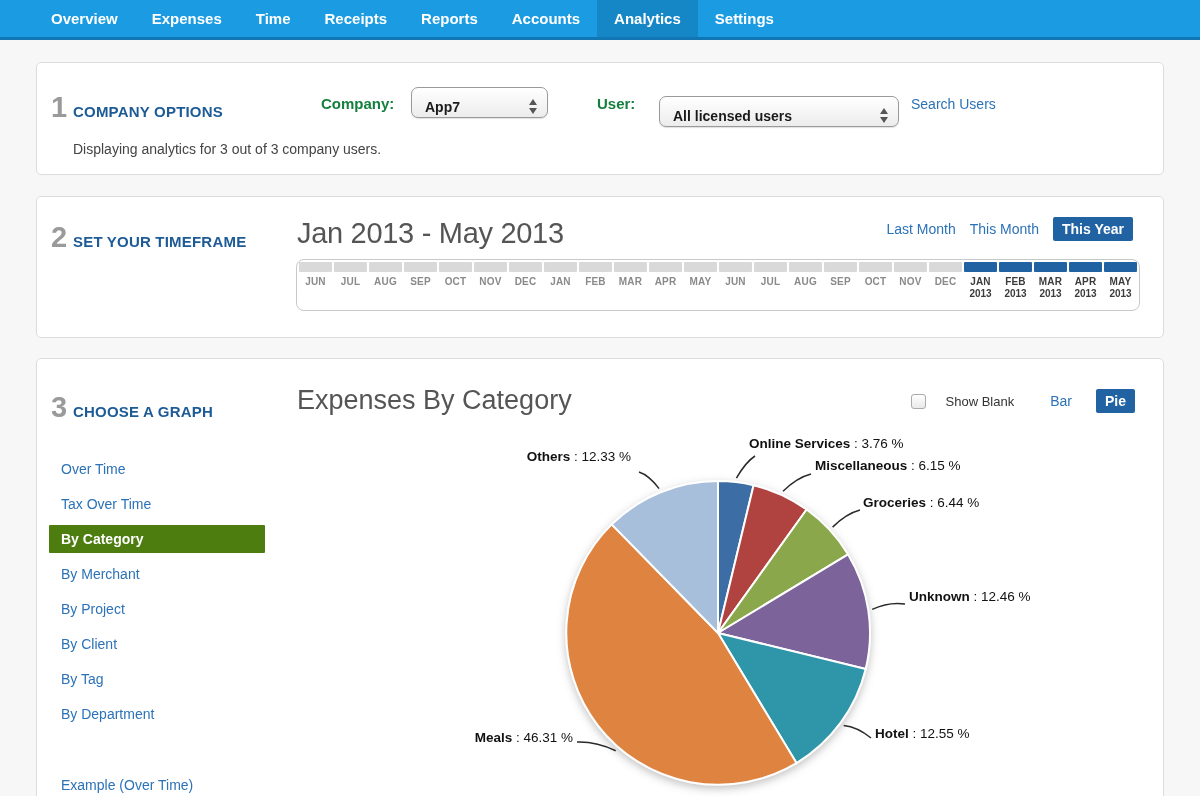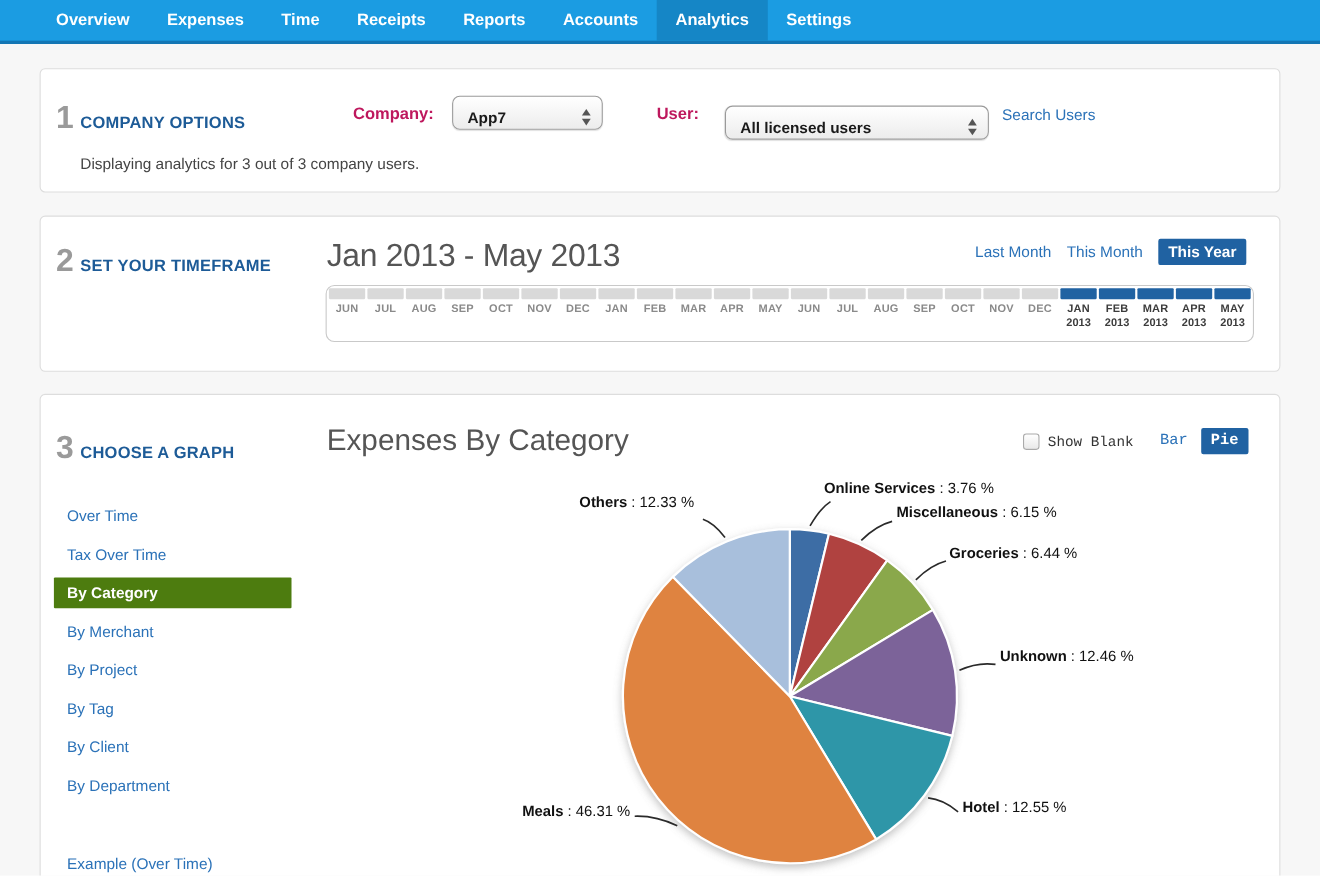--- a/index.html
+++ b/index.html
@@ -35,21 +35,21 @@
   #card-graph     { top:358px; height:470px; }
 
   .step-num {
     position:absolute; font-size:29px; font-weight:bold; color:#9a9a9a; line-height:1;
   }
   .step-title {
     position:absolute; font-size:15px; font-weight:bold; color:#1d5b97; letter-spacing:.2px;
   }
 
   
-  .field-label { position:absolute; font-size:15px; font-weight:bold; color:#be185d; }
+  .field-label { position:absolute; font-size:15px; font-weight:bold; color:#15803d; }
   .select {
     position:absolute; height:31px;
     border:1px solid #9a9a9a; border-radius:7px;
     background:linear-gradient(#ffffff,#ececec);
     box-shadow:0 1px 1px rgba(0,0,0,.12);
     display:flex; align-items:center; justify-content:space-between;
     padding:8px 10px 0 13px; cursor:pointer;
   }
   .select .val { font-size:14px; font-weight:bold; color:#1a1a1a; }
   .stepper { display:flex; flex-direction:column; align-items:center; }
@@ -77,21 +77,21 @@
   .tl-seg { height:10px; margin:0 1px 4px 1px; background:#d9d9d9; border-radius:1px; }
   .tl-m { font-size:10px; font-weight:bold; color:#8a8a8a; letter-spacing:.2px; }
   .tl-y { font-size:10px; font-weight:bold; color:#3c3c3c; margin-top:1px; }
   .tl-cell.active .tl-seg { background:#2062a2; }
   .tl-cell.active .tl-m   { color:#3c3c3c; }
 
   
   .graph-heading { position:absolute; left:260px; top:26px; font-size:27px; color:#555;text-align:center; }
   .graph-controls {
     position:absolute; right:28px; top:30px;
-    display:flex; align-items:center; gap:12px; font-size:14px;font-family:Liberation Mono, monospace;
+    display:flex; align-items:center; gap:24px; font-size:14px;
   }
   .checkbox {
     width:15px; height:15px; border:1px solid #aaa; border-radius:3px;
     background:linear-gradient(#fff,#e9e9e9); cursor:pointer; margin-right:-4px;
   }
   .show-blank-label { font-size:13px; color:#333; }
   .sidebar { position:absolute; left:12px; top:96px; width:216px; list-style:none; }
   .sidebar li {
     font-size:14px; color:#2b72b8; padding:6px 12px; margin-bottom:7px;
     cursor:pointer; border-radius:1px; white-space:nowrap;
@@ -281,22 +281,22 @@
     <a class="link" id="ct-bar" style="margin-left:12px;">Bar</a>
     <a class="link pill-selected" id="ct-pie">Pie</a>
   </div>
 
   <ul class="sidebar" id="sidebar-list">
       <li class="">Over Time</li>
       <li class="">Tax Over Time</li>
       <li class="active">By Category</li>
       <li class="">By Merchant</li>
       <li class="">By Project</li>
+      <li class="">By Client</li>
       <li class="">By Tag</li>
-      <li class="">By Client</li>
       <li class="">By Department</li>
     </ul>
 
   <a class="link example-link">Example (Over Time)</a>
 
   <div class="chart-area" id="chart-area">
     <svg id="pie-svg" width="900" height="380" viewBox="0 0 900 380">
       <defs>
         <filter id="pieShadow" x="-20%" y="-20%" width="140%" height="140%">
           <feDropShadow dx="0" dy="3" stdDeviation="4" flood-color="#777" flood-opacity="0.45"></feDropShadow>

